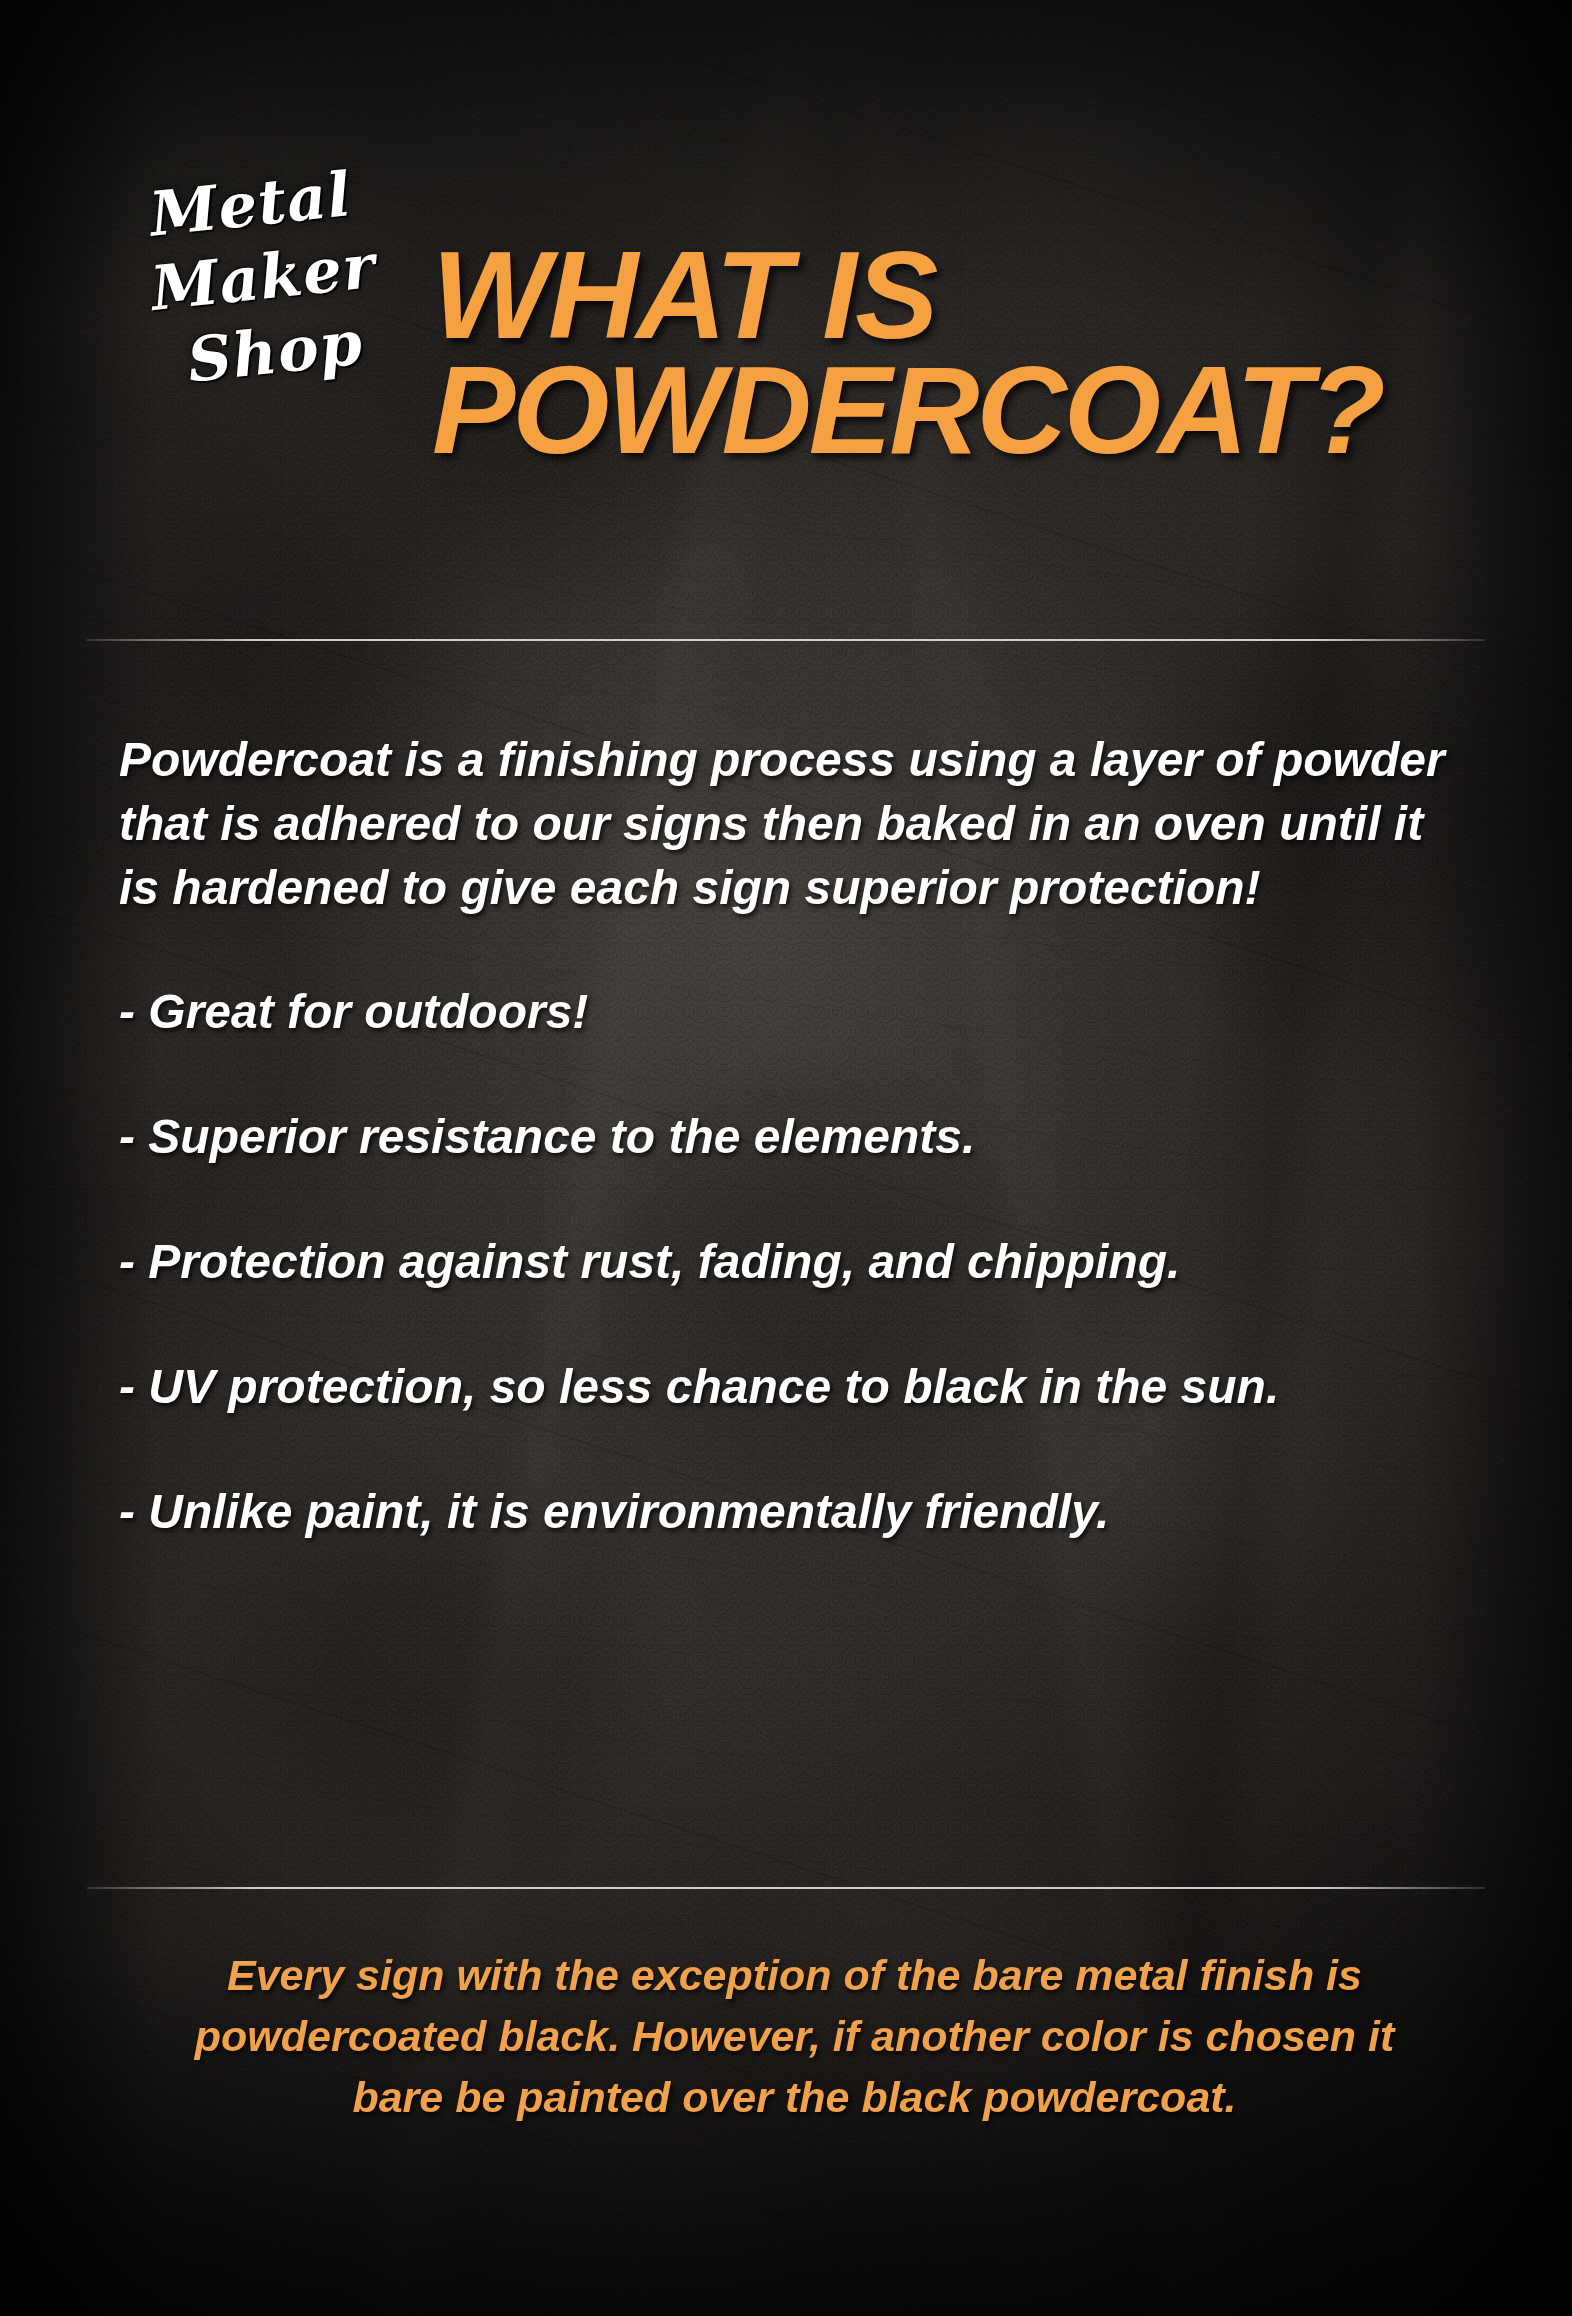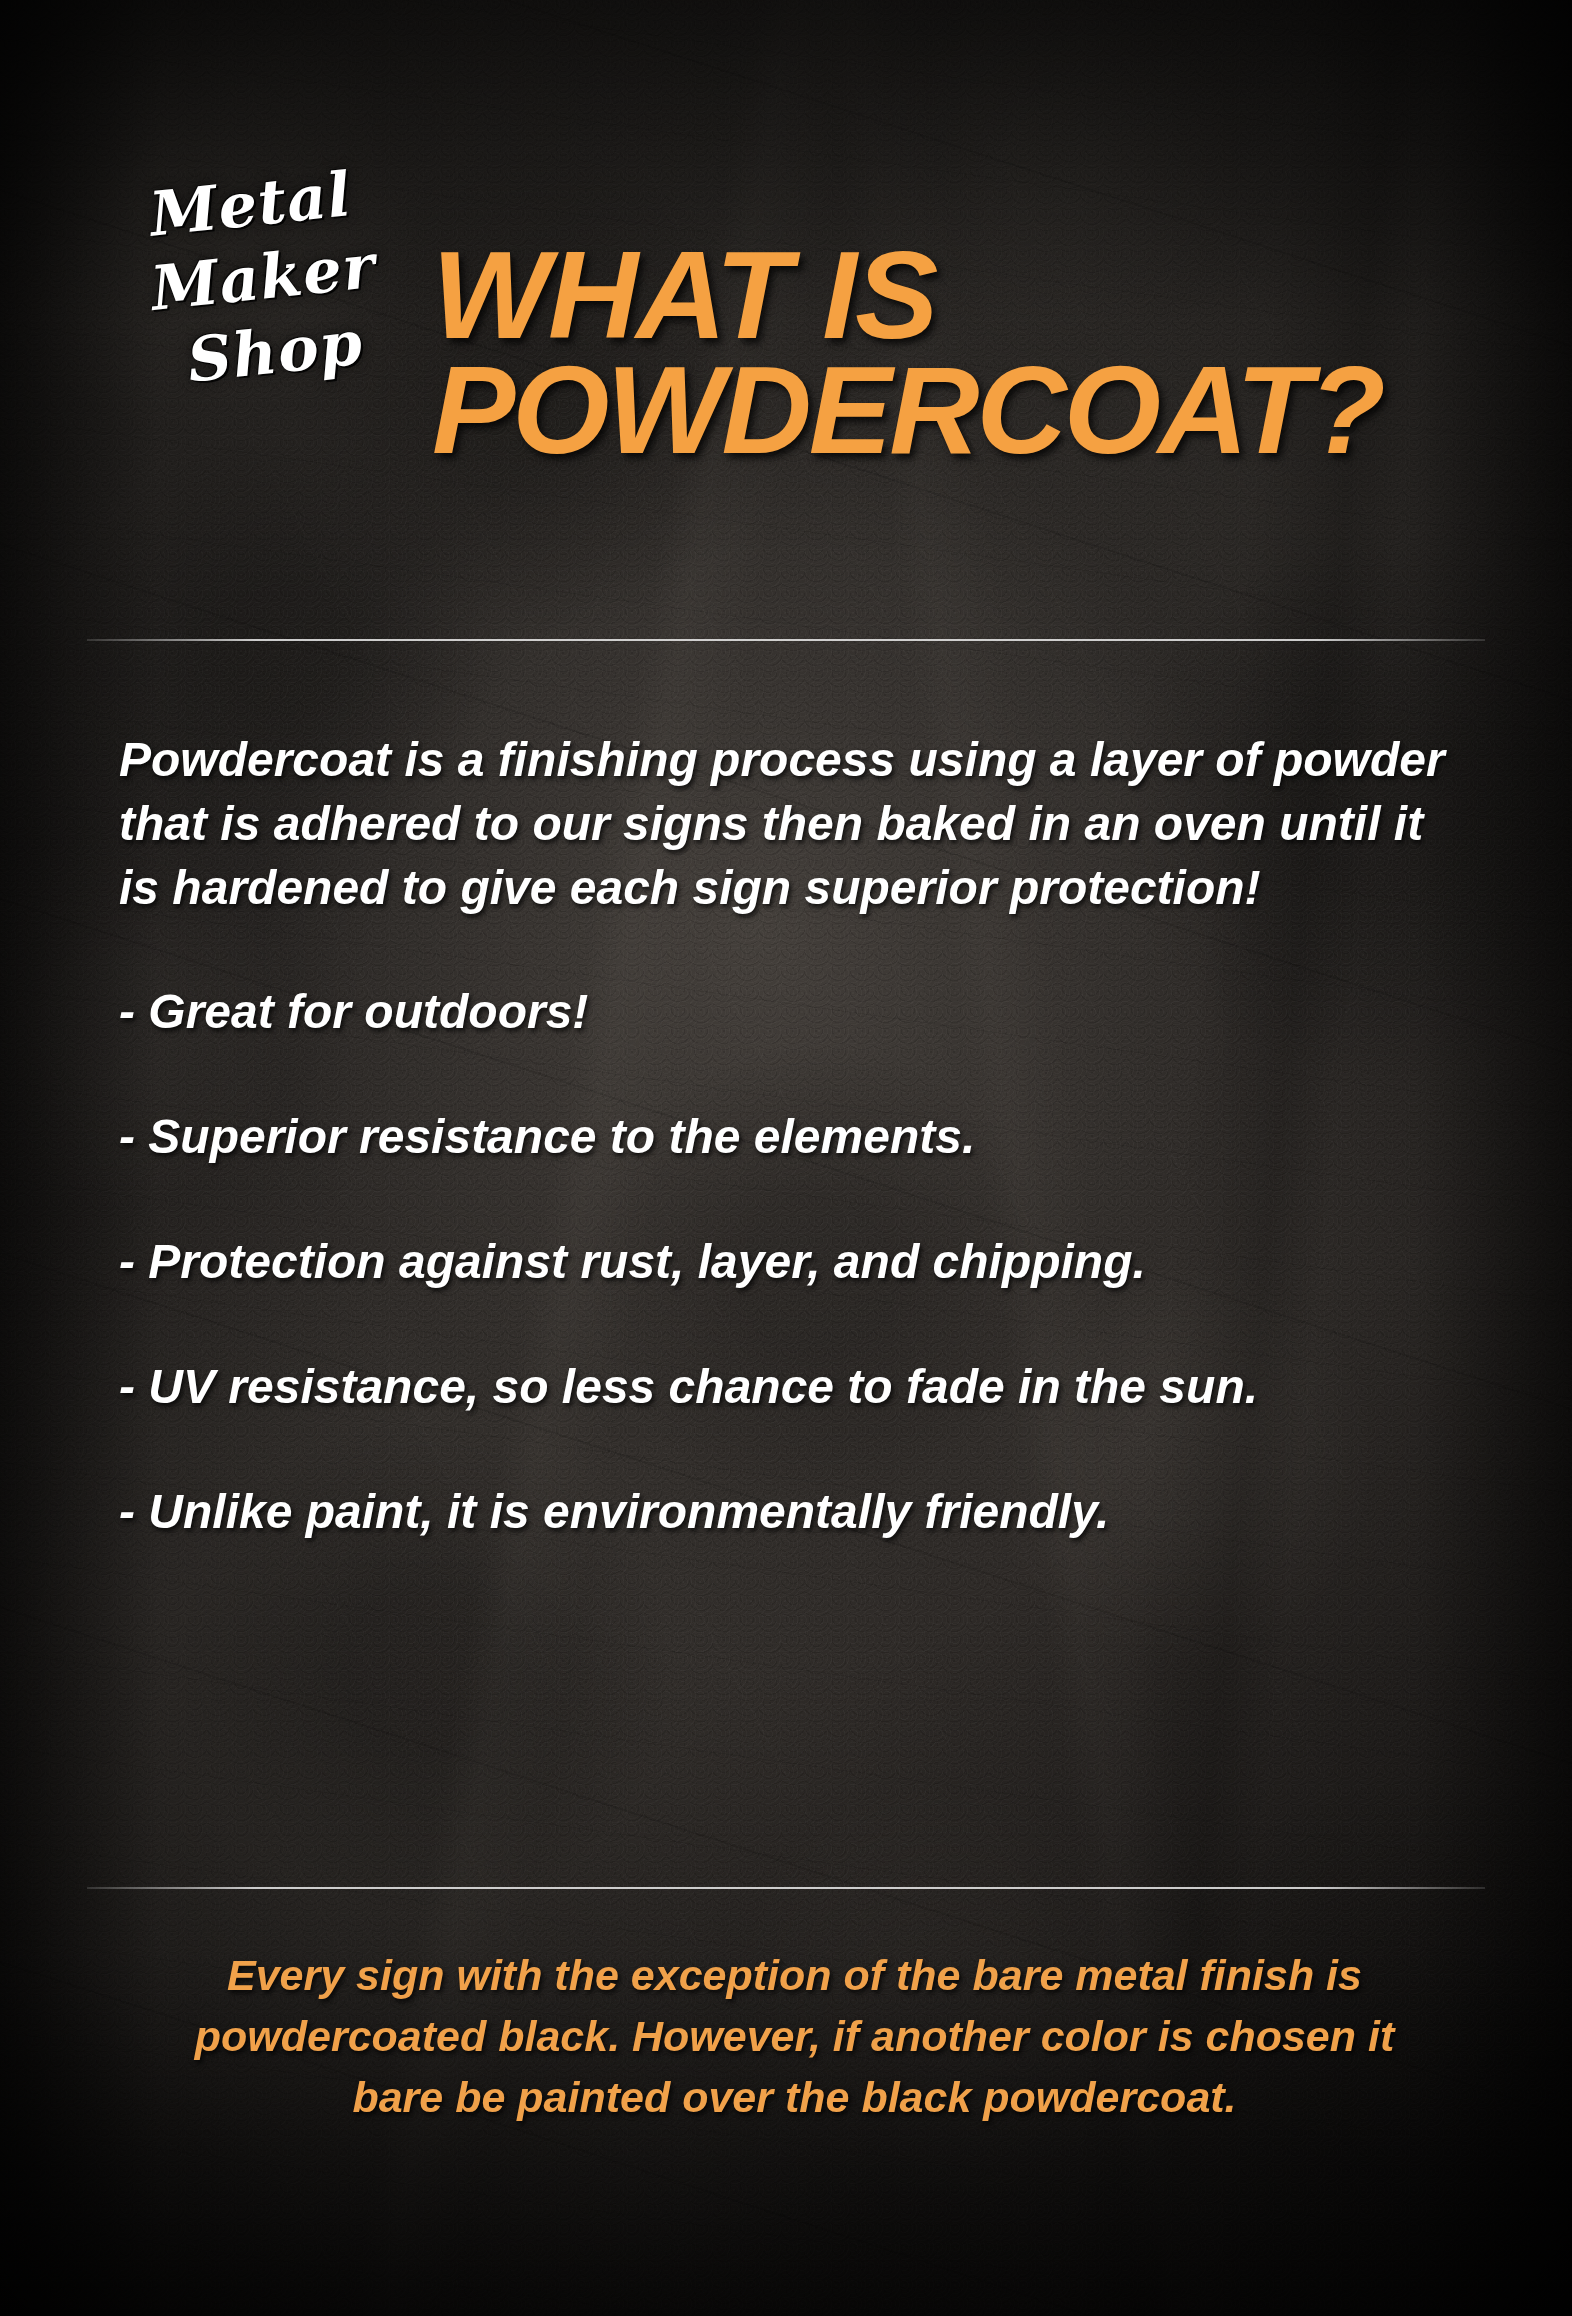--- a/index.html
+++ b/index.html
@@ -208,22 +208,22 @@
       </h1>
 
     </div>
 
     <div class="rule rule-top"></div>
 
     <div class="body-block">
       <p class="intro">Powdercoat is a finishing process using a layer of powder that is adhered to our signs then baked in an oven until it is hardened to give each sign superior protection!</p>
       <p class="bullet">- Great for outdoors!</p>
       <p class="bullet">- Superior resistance to the elements.</p>
-      <p class="bullet">- Protection against rust, layer, and chipping.</p>
-      <p class="bullet">- UV resistance, so less chance to fade in the sun.</p>
+      <p class="bullet">- Protection against rust, fading, and chipping.</p>
+      <p class="bullet">- UV protection, so less chance to black in the sun.</p>
       <p class="bullet">- Unlike paint, it is environmentally friendly.</p>
     </div>
 
     <div class="rule rule-bottom"></div>
 
     <div class="footer">
       <p>Every sign with the exception of the bare metal finish is</p>
       <p>powdercoated black. However, if another color is chosen it</p>
       <p>bare be painted over the black powdercoat.</p>
     </div>

